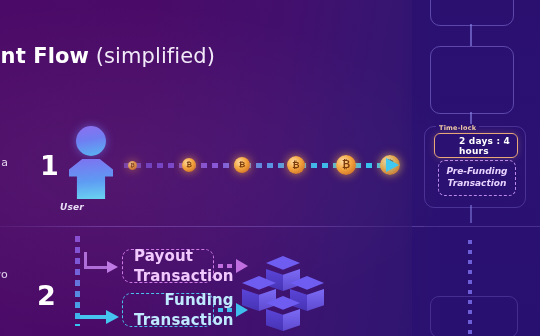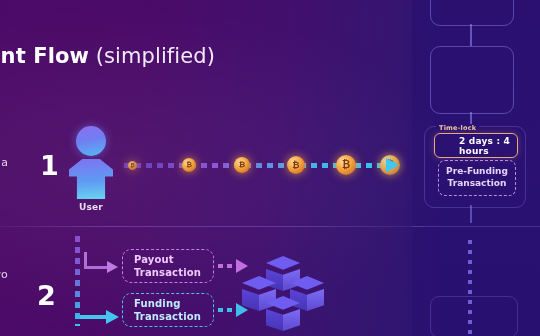--- a/index.html
+++ b/index.html
@@ -69,22 +69,22 @@
     background:linear-gradient(170deg,#8f6ef0 0%,#6f7ef2 45%,#58b7f2 100%);
     box-shadow:0 0 9px rgba(110,130,245,.55);
   }
   .user-body{
     position:absolute;left:9px;top:33px;width:44px;height:40px;
     background:linear-gradient(175deg,#7e72f0 0%,#5e9bf3 55%,#6ad6f0 100%);
     clip-path:polygon(30% 0%,70% 0%,100% 26%,100% 44%,82% 44%,82% 100%,18% 100%,18% 44%,0% 44%,0% 26%);
     box-shadow:0 0 10px rgba(100,150,245,.4);
   }
   .user-label{
-    position:absolute;left:0;top:76px;width:62px;text-align:center;
-    font-size:9px;font-weight:bold;color:#e9ddf5;letter-spacing:.2px;
+    position:absolute;left:0;top:76px;width:62px;
+    font-size:9px;font-weight:bold;color:#e9ddf5;letter-spacing:.2px;font-style:italic;
   }
 
   
   .chain{position:absolute;left:124px;top:150px;width:290px;height:30px;}
   .chain-grad{
     position:absolute;left:0;top:13px;width:268px;height:5px;
     background:linear-gradient(90deg,#6b3bb5 0%,#7a48c8 18%,#8a57d6 34%,#5f8fe0 52%,#3fb8ea 72%,#35c6f2 100%);
     -webkit-mask-image:repeating-linear-gradient(90deg,#000 0 6px,transparent 6px 11px);
             mask-image:repeating-linear-gradient(90deg,#000 0 6px,transparent 6px 11px);
     box-shadow:0 0 8px rgba(90,150,230,.45);
@@ -127,30 +127,31 @@
     border-left:13px solid #45c4ef;
   }
 
   
   .txbox{
     position:absolute;border-radius:9px;
     display:flex;align-items:center;
     padding-left:11px;box-sizing:border-box;
   }
   .txbox span{
-    font-size:10px;font-weight:bold;line-height:1.35;letter-spacing:.15px;
+    font-size:15px;font-weight:bold;line-height:1.35;letter-spacing:.15px;
   }
   #tx-payout{
     left:122px;top:249px;width:92px;height:34px;
     border:1.6px dashed #d07ae8;
   }
   #tx-payout span{color:#f2c9ff;}
   #tx-funding{
     left:122px;top:293px;width:92px;height:34px;
     border:1.6px dashed #4bc3ef;
+    text-align:right;
   }
   #tx-funding span{color:#bfeaff;}
 
   .tx-arrow{position:absolute;height:12px;}
   .tx-arrow .d{
     position:absolute;left:0;top:4px;width:18px;height:4px;
   }
   .tx-arrow .head{
     position:absolute;left:18px;top:-1px;width:0;height:0;
     border-top:7px solid transparent;border-bottom:7px solid transparent;
@@ -212,21 +213,21 @@
   .timelock-box{
     position:absolute;left:434px;top:133px;width:82px;height:23px;
     border:1.6px solid #e8a877;border-radius:6px;
     display:flex;align-items:center;justify-content:center;
     box-shadow:0 0 7px rgba(232,168,119,.25);
   }
   .timelock-box span{font-size:9px;font-weight:bold;color:#ffffff;letter-spacing:.2px;margin-left:24px;}
   .prefund-box{
     position:absolute;left:438px;top:160px;width:76px;height:34px;
     border:1.5px dashed #b98ae8;border-radius:7px;
-    display:flex;align-items:center;justify-content:center;text-align:center;
+    display:flex;align-items:center;justify-content:center;text-align:center;font-style:italic;
   }
   .prefund-box span{font-size:9px;font-weight:bold;color:#e8d2ff;line-height:1.3;}
   .btc-net{
     position:absolute;left:424px;top:204px;width:106px;text-align:center;
     font-size:9.5px;font-weight:bold;color:#f0b483;letter-spacing:.2px;
   }
   .dotline{
     position:absolute;left:468px;top:240px;width:4px;height:96px;
     background:repeating-linear-gradient(180deg,#6d5fd8 0 4px,transparent 4px 10px);
   }

